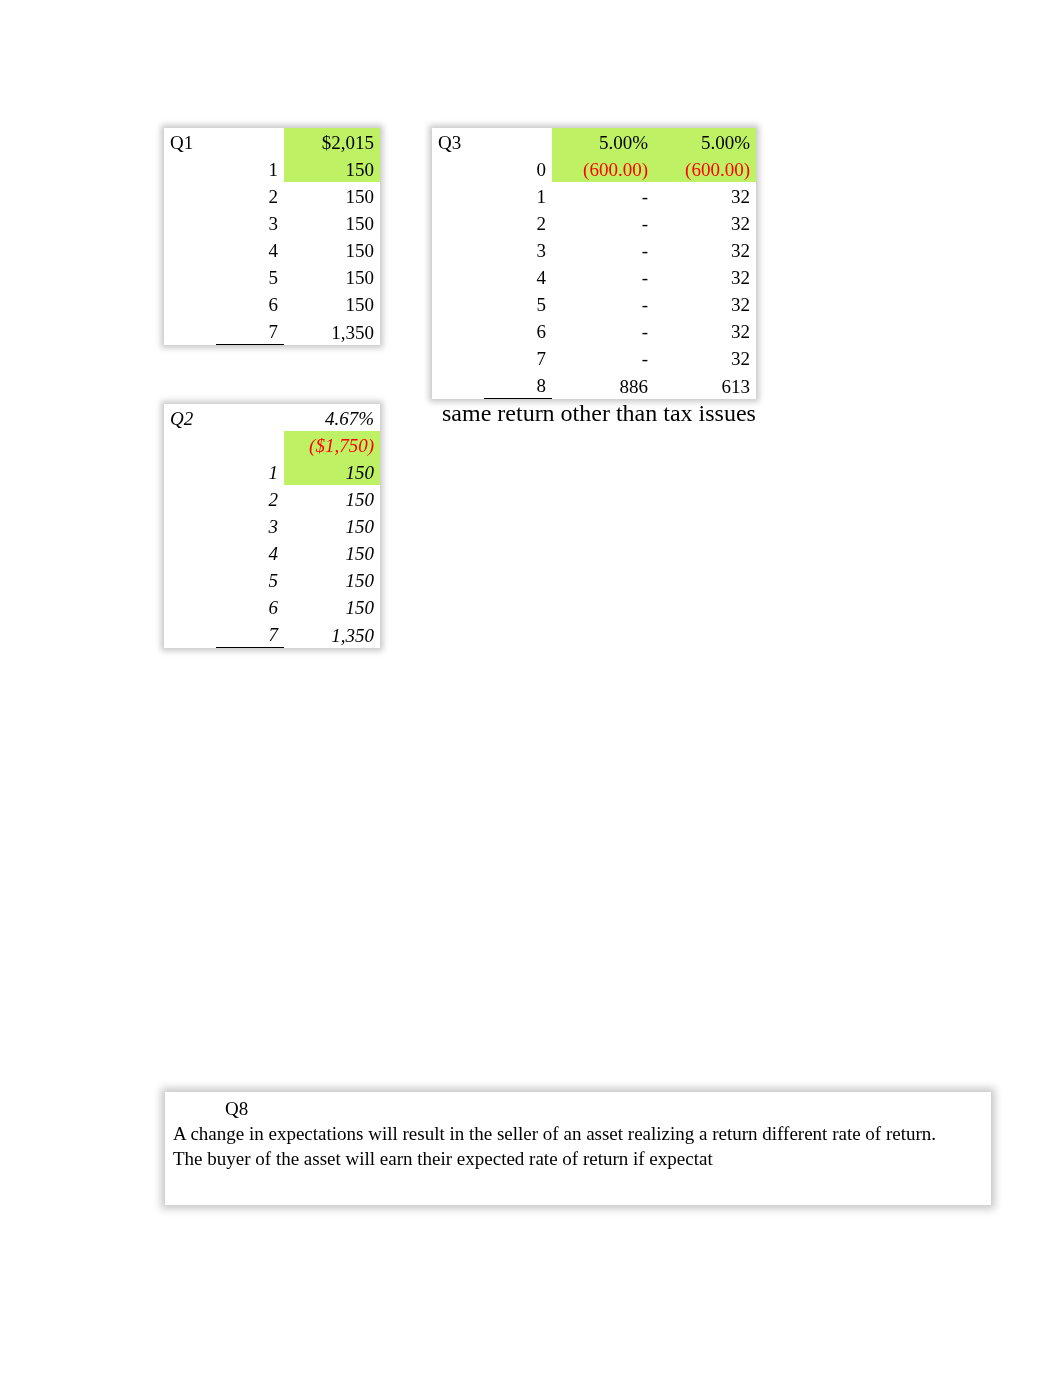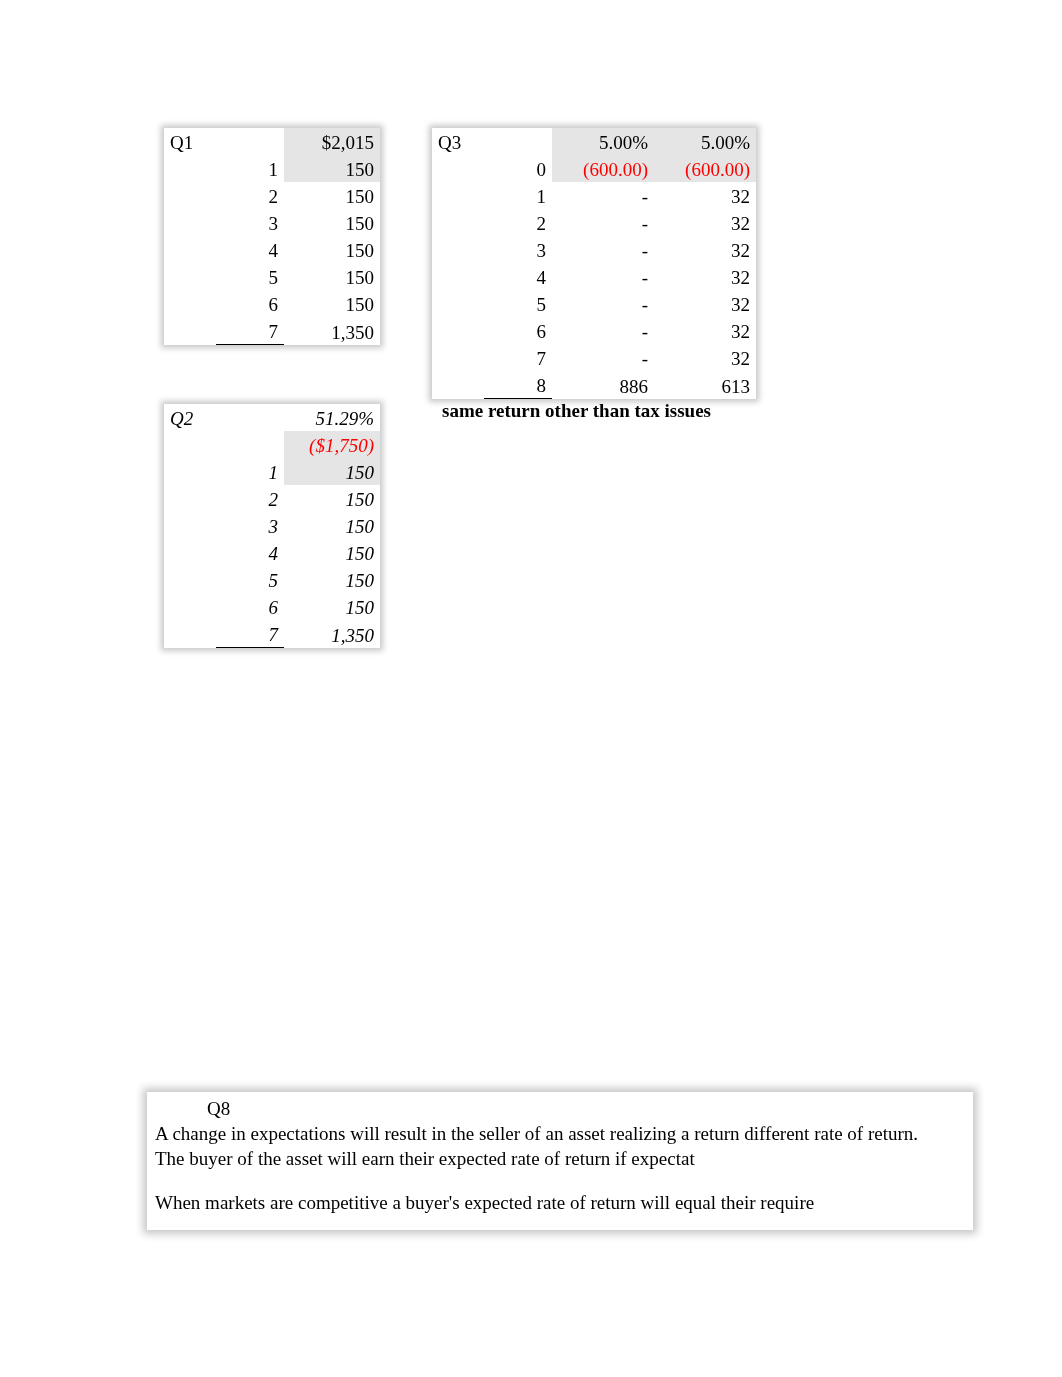--- a/index.html
+++ b/index.html
@@ -37,31 +37,30 @@
     text-align: right;
   }
   .col-val2 {
     width: 90px;
     text-align: right;
   }
   .col-val3 {
     width: 90px;
     text-align: right;
   }
-  .hl-yellow { background: #e5e5e5; }
+  .hl-yellow { background: #bef264; }
   .neg-red { color: #ff0000; text-align: right; }
   td.bbot { border-bottom: 1px solid #000; }
   .caption {
     position: absolute;
-    font-size: 19px;
-    font-weight: bold;
+    font-size: 24px;
   }
   .q8box {
     position: absolute;
-    left: 147px;
+    left: 165px;
     top: 1092px;
     width: 810px;
     box-shadow: 0 0 8px 4px rgba(0,0,0,0.22);
     background: #fff;
     padding: 6px 8px 14px 8px;
   }
   .q8box .q8hdr {
     padding-left: 52px;
     margin-bottom: 2px;
   }
@@ -117,21 +116,21 @@
     <td class="col-val">1,350</td>
   </tr>
 </tbody>
   </table>
 
 <table class="tbl" style="left:164px; top:404px;font-style:italic;">
   <tbody>
       <tr>
     <td class="col-lbl">Q2</td>
     <td class="col-idx"></td>
-    <td class="col-val">51.29%</td>
+    <td class="col-val">4.67%</td>
   </tr>
   <tr>
     <td class="col-lbl"></td>
     <td class="col-idx"></td>
     <td class="col-val hl-yellow neg-red">($1,750)</td>
   </tr>
   <tr>
     <td class="col-lbl"></td>
     <td class="col-idx">1</td>
     <td class="col-val hl-yellow">150</td>
@@ -233,14 +232,13 @@
   </tr>
 </tbody>
   </table>
 
 <div class="caption" style="left:442px; top:400px;">same return other than tax issues</div>
 
 <div class="q8box">
   <div class="q8hdr">Q8</div>
   <p>A change in expectations will result in the seller of an asset realizing a return different rate of return.  The buyer of the asset will earn their expected rate of return if expectat</p>
   <div class="spacer"></div>
-  <p>When markets are competitive a buyer's expected rate of return will equal their require</p>
 </div>
 
 </body></html>

